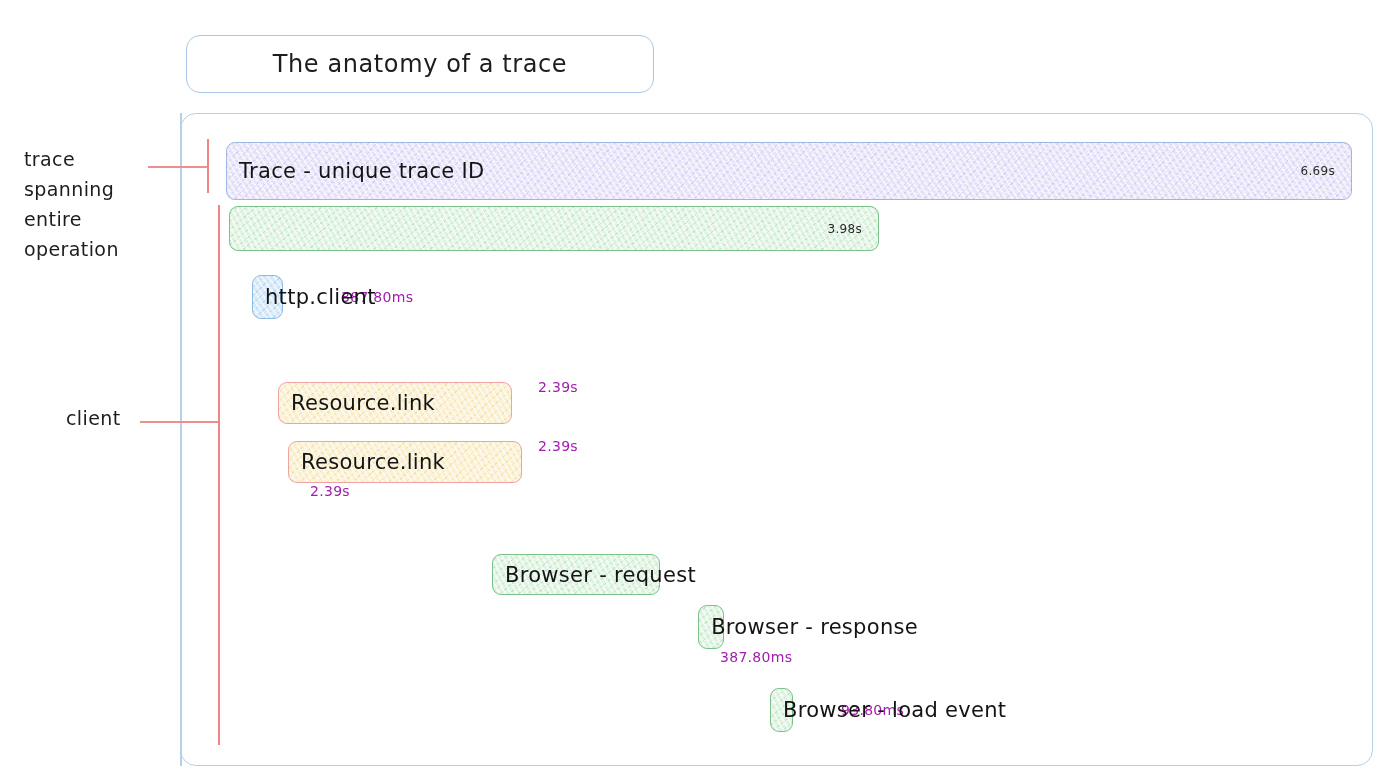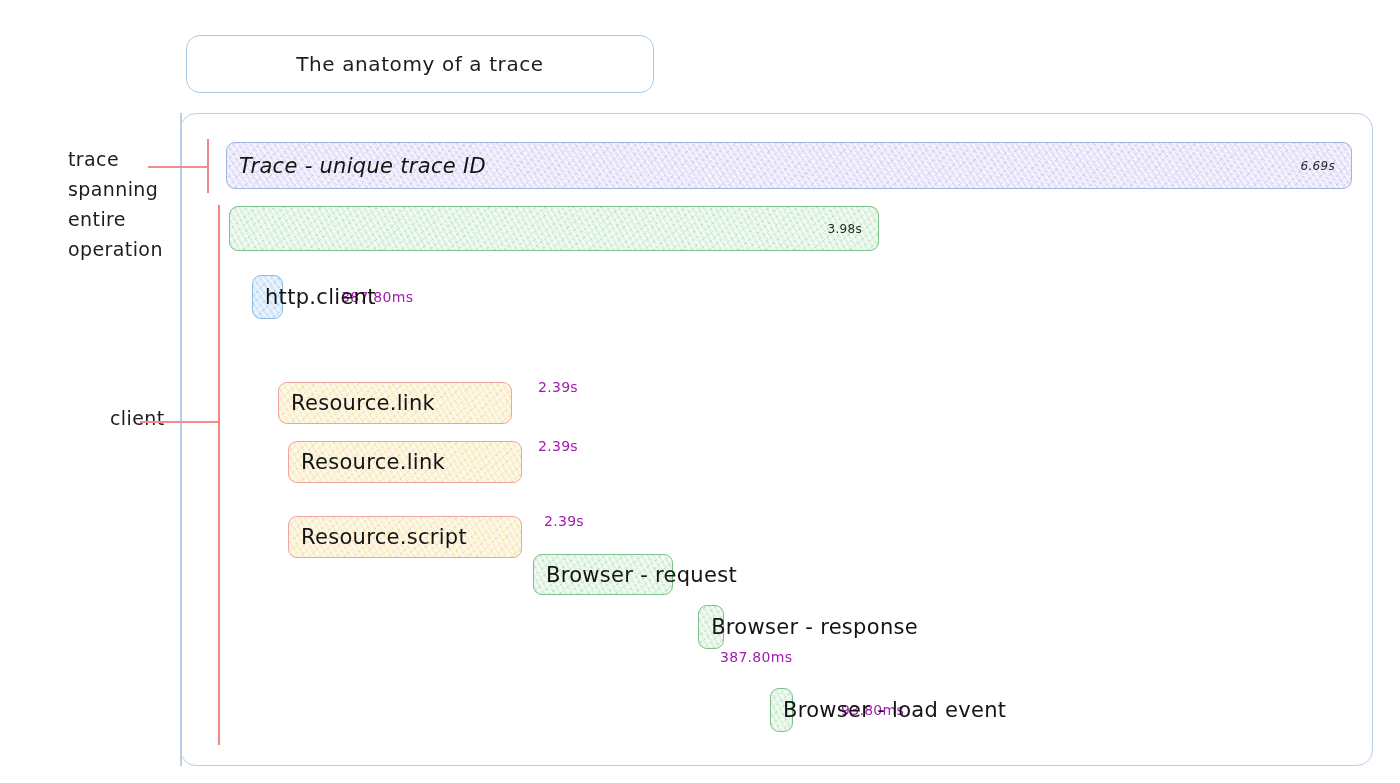--- a/index.html
+++ b/index.html
@@ -25,21 +25,21 @@
     height: 58px;
     border: 1.6px solid #aac7e8;
     border-radius: 14px;
     box-sizing: border-box;
     background: #ffffff;
     display: flex;
     align-items: center;
     justify-content: center;
   }
   #title-text {
-    font-size: 20px;
+    font-size: 24px;
     color: #1d1d1f;
     letter-spacing: 0.6px;
     font-family: "DejaVu Sans", sans-serif;
   }
 
   
   #trace-panel {
     position: absolute;
     left: 180px;
     top: 113px;
@@ -52,21 +52,20 @@
   }
 
   
   .annot-label {
     position: absolute;
     font-size: 19px;
     line-height: 30px;
     color: #1d1d1f;
     letter-spacing: 0.4px;
     white-space: pre-line;
-    margin-left: 44px;
   }
   #annot-trace-label { left: 24px; top: 144px; width: 150px; }
   #annot-spans-label { left: 66px; top: 403px; }
 
   
   .leader {
     position: absolute;
     background: #f08d8d;
     height: 1.6px;
   }
@@ -180,21 +179,21 @@
 operation</div>
 <div class="leader" id="leader-trace"></div>
 <div class="bracket" id="bracket-trace"></div>
 
 <div class="annot-label" id="annot-spans-label">client</div>
 <div class="leader" id="leader-spans"></div>
 <div class="bracket" id="bracket-spans"></div>
 
 <div id="span-rows">
     <div class="row" style="left: 226px; top: 142px;">
-      <div class="bar tex-purple" style="width: 1126px; height: 47px; font-style: italic;">
+      <div class="bar tex-purple" style="width: 1126px; height: 58px;">
         <span class="bar-label inside">Trace - unique trace ID</span>
         <span class="dur-in">6.69s</span>
       </div>
     </div>
     <div class="row" style="left: 229px; top: 206px;">
       <div class="bar tex-green" style="width: 650px; height: 45px;">
         <span class="dur-in">3.98s</span>
       </div>
     </div>
     <div class="row" style="left: 252px; top: 275px;">
@@ -209,27 +208,24 @@
       </div>
       <span class="dur-out" style="margin-left: 26px;">2.39s</span>
     </div>
     <div class="row" style="left: 288px; top: 408px;">
       <div class="bar tex-yellow" style="width: 234px; height: 42px;">
         <span class="bar-label inside">Resource.link</span>
       </div>
       <span class="dur-out" style="margin-left: 16px;">2.39s</span>
     </div>
     <div class="row" style="left: 288px; top: 483px;">
-      <div class="bar tex-yellow" style="width: 234px; height: 42px;">
-        <span class="bar-label inside">Resource.script</span>
-      </div>
       <span class="dur-out" style="margin-left: 22px;">2.39s</span>
     </div>
     <div class="row" style="left: 492px; top: 554px;">
-      <div class="bar tex-green" style="width: 140px; height: 41px; margin-left: 41px;">
+      <div class="bar tex-green" style="width: 168px; height: 41px;">
         <span class="bar-label">Browser - request</span>
       </div>
     </div>
     <div class="row" style="left: 630px; top: 605px; flex-direction: column;">
       <div class="bar tex-green" style="width: 26px; height: 44px;">
         <span class="bar-label">Browser - response</span>
       </div>
       <span class="dur-out" style="margin-left: 90px;">387.80ms</span>
     </div>
     <div class="row" style="left: 770px; top: 688px;">

